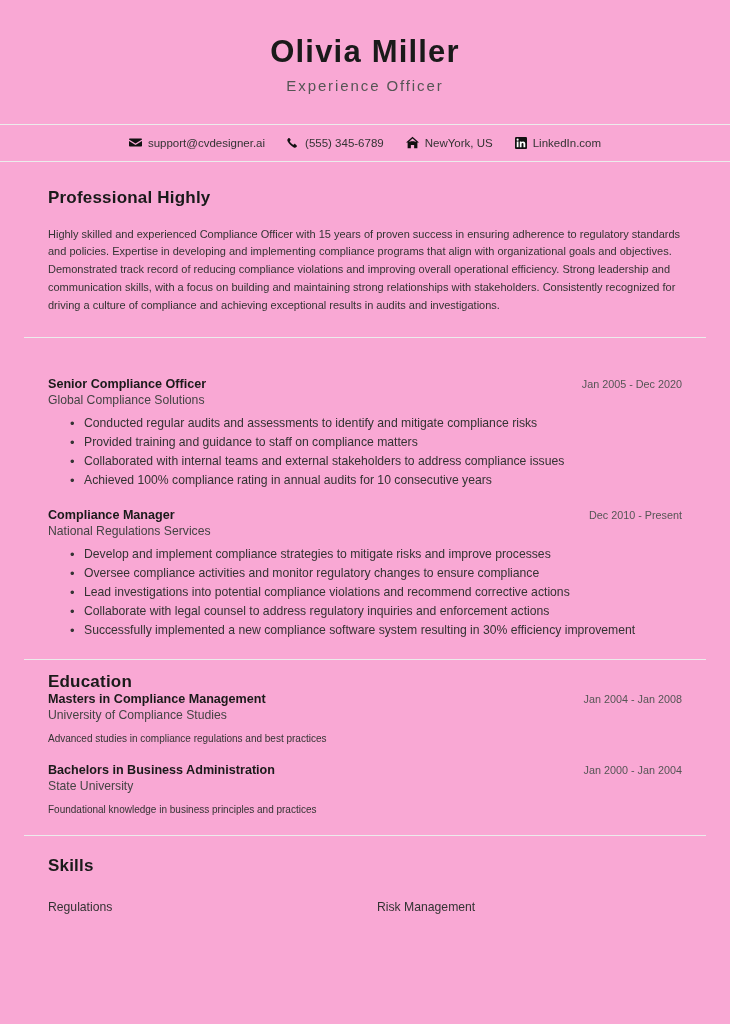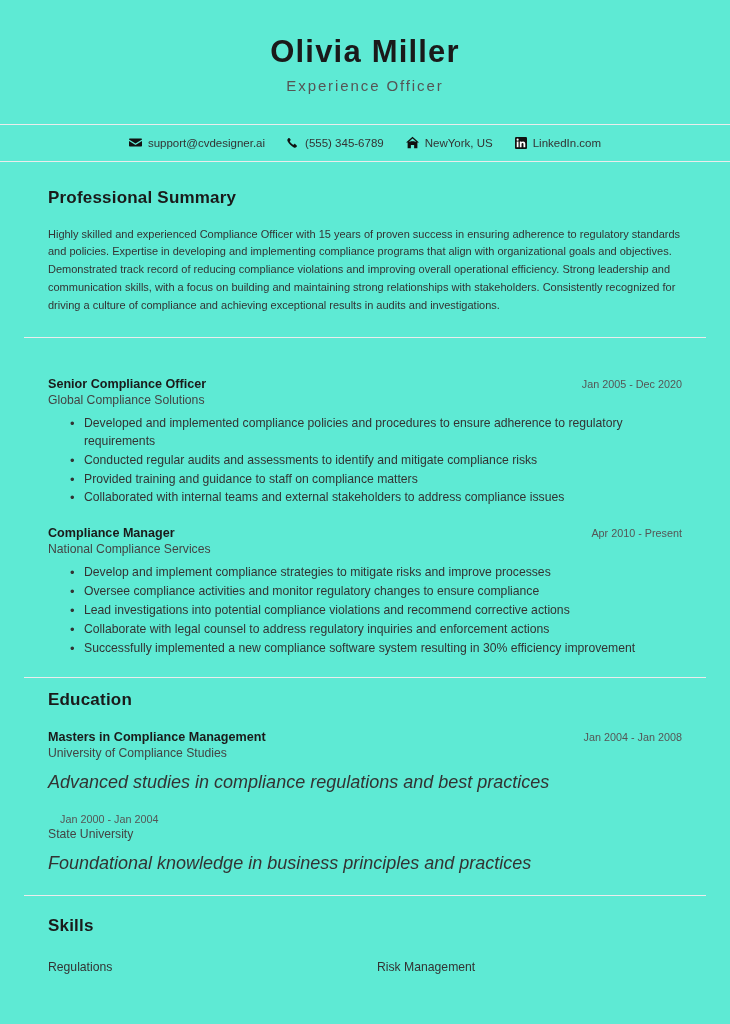--- a/index.html
+++ b/index.html
@@ -10,21 +10,21 @@
     background: #ffffff;
     font-family: "Liberation Sans", sans-serif;
     color: #222222;
     overflow: hidden;
   }
 
   .page {
     width: 730px;
     height: 1024px;
     position: relative;
-    background: #5eead4;
+    background: #f9a8d4;
   }
 
   
   .header {
     padding: 34px 40px 16px 40px;
     text-align: center;
   }
   .name {
     font-size: 31px;
     font-weight: bold;
@@ -98,25 +98,24 @@
     color: #555555;
     white-space: nowrap;
     padding-left: 12px;
   }
   .entry-org {
     font-size: 12.2px;
     color: #444444;
     margin-top: 2px;
   }
   .entry-desc {
-    font-size: 18px;
+    font-size: 10px;
     color: #333333;
     margin-top: 9px;
     line-height: 1.5;
-    font-style: italic;
   }
   ul.bullets {
     margin-top: 8px;
     padding-left: 22px;
     list-style: none;
   }
   ul.bullets li {
     font-size: 12.2px;
     line-height: 1.47;
     color: #333333;
@@ -195,74 +194,75 @@
             <rect x="2.3" y="6" width="2.4" height="7.6" fill="#fff"></rect>
             <circle cx="3.5" cy="3.6" r="1.45" fill="#fff"></circle>
             <path fill="#fff" d="M6.4 6h2.3v1.05c.35-.6 1.1-1.2 2.3-1.2 2.0 0 2.7 1.25 2.7 3.3v4.45h-2.4V9.6c0-.95-.35-1.6-1.2-1.6-.75 0-1.15.5-1.35 1-.07.18-.05.43-.05.68v3.92H6.4V6z"></path>
           </svg>
       </span>
       <span>LinkedIn.com</span>
     </div>
   </div>
 
   <div class="section" style="padding-top:26px;padding-bottom:22px;">
-    <div class="section-title">Professional Summary</div>
+    <div class="section-title">Professional Highly</div>
     <div class="summary-text" style="margin-top:18px;">Highly skilled and experienced Compliance Officer with 15 years of proven success in ensuring adherence to regulatory standards and policies. Expertise in developing and implementing compliance programs that align with organizational goals and objectives. Demonstrated track record of reducing compliance violations and improving overall operational efficiency. Strong leadership and communication skills, with a focus on building and maintaining strong relationships with stakeholders. Consistently recognized for driving a culture of compliance and achieving exceptional results in audits and investigations.</div>
   </div>
 
   <div class="divider"></div>
 
   <div class="section" style="padding-top:20px;padding-bottom:18px;">
 
     <div style="margin-top:19px;">
       <div class="entry-head">
         <span class="entry-title">Senior Compliance Officer</span>
         <span class="entry-date">Jan 2005 - Dec 2020</span>
       </div>
       <div class="entry-org">Global Compliance Solutions</div>
       <ul class="bullets">
-        <li>Developed and implemented compliance policies and procedures to ensure adherence to regulatory requirements</li>
         <li>Conducted regular audits and assessments to identify and mitigate compliance risks</li>
         <li>Provided training and guidance to staff on compliance matters</li>
         <li>Collaborated with internal teams and external stakeholders to address compliance issues</li>
+        <li>Achieved 100% compliance rating in annual audits for 10 consecutive years</li>
       </ul>
     </div>
 
     <div style="margin-top:19px;">
       <div class="entry-head">
         <span class="entry-title">Compliance Manager</span>
-        <span class="entry-date">Apr 2010 - Present</span>
-      </div>
-      <div class="entry-org">National Compliance Services</div>
+        <span class="entry-date">Dec 2010 - Present</span>
+      </div>
+      <div class="entry-org">National Regulations Services</div>
       <ul class="bullets">
         <li>Develop and implement compliance strategies to mitigate risks and improve processes</li>
         <li>Oversee compliance activities and monitor regulatory changes to ensure compliance</li>
         <li>Lead investigations into potential compliance violations and recommend corrective actions</li>
         <li>Collaborate with legal counsel to address regulatory inquiries and enforcement actions</li>
         <li>Successfully implemented a new compliance software system resulting in 30% efficiency improvement</li>
       </ul>
     </div>
   </div>
 
   <div class="divider"></div>
 
   <div class="section" style="padding-top:12px;padding-bottom:18px;">
     <div class="section-title">Education</div>
 
-    <div style="margin-top:20px;">
+    <div style="">
       <div class="entry-head">
         <span class="entry-title">Masters in Compliance Management</span>
         <span class="entry-date">Jan 2004 - Jan 2008</span>
       </div>
       <div class="entry-org">University of Compliance Studies</div>
       <div class="entry-desc">Advanced studies in compliance regulations and best practices</div>
     </div>
 
     <div style="margin-top:17px;">
       <div class="entry-head">
+        <span class="entry-title">Bachelors in Business Administration</span>
         <span class="entry-date">Jan 2000 - Jan 2004</span>
       </div>
       <div class="entry-org">State University</div>
       <div class="entry-desc">Foundational knowledge in business principles and practices</div>
     </div>
   </div>
 
   <div class="divider"></div>
 
   <div class="section" style="padding-top:20px;">

